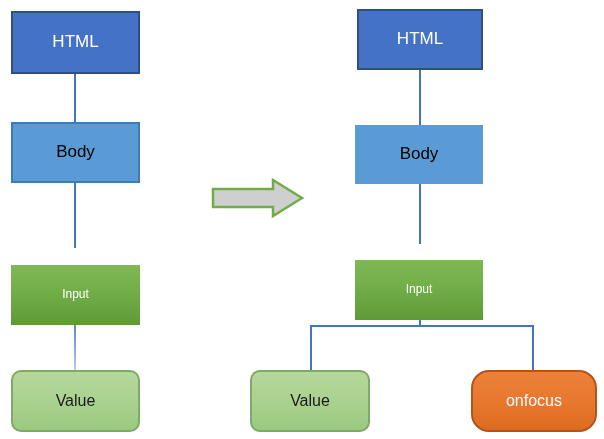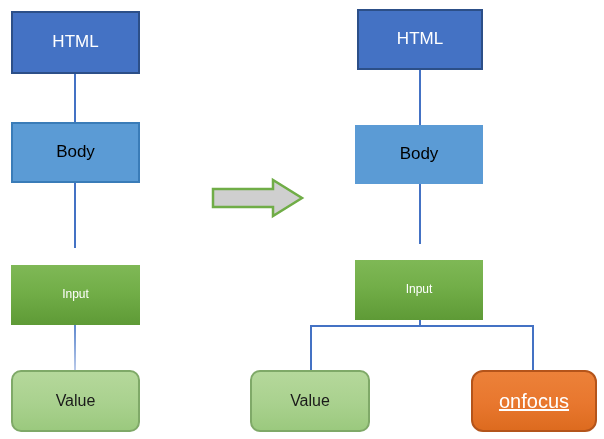--- a/index.html
+++ b/index.html
@@ -52,24 +52,23 @@
   .node.value-node {
     background: linear-gradient(to bottom, #B5D89B 0%, #A9D18E 55%, #9BC97E 100%);
     border: 2px solid #7FA968;
     border-radius: 10px;
     color: #1a1a1a;
     font-size: 16px;
   }
   .node.onfocus-node {
     background: linear-gradient(to bottom, #EC8139 0%, #E8772E 55%, #DD6B1F 100%);
     border: 2px solid #B4541A;
-    border-radius: 12px;
+    border-radius: 18px;
     color: #ffffff;
-    font-size: 20px;
-    text-decoration: underline;
+    font-size: 16px;
   }
   
   .conn {
     position: absolute;
     z-index: 1;
   }
   .conn.v {
     width: 2px;
     background: #4472C4;
   }

